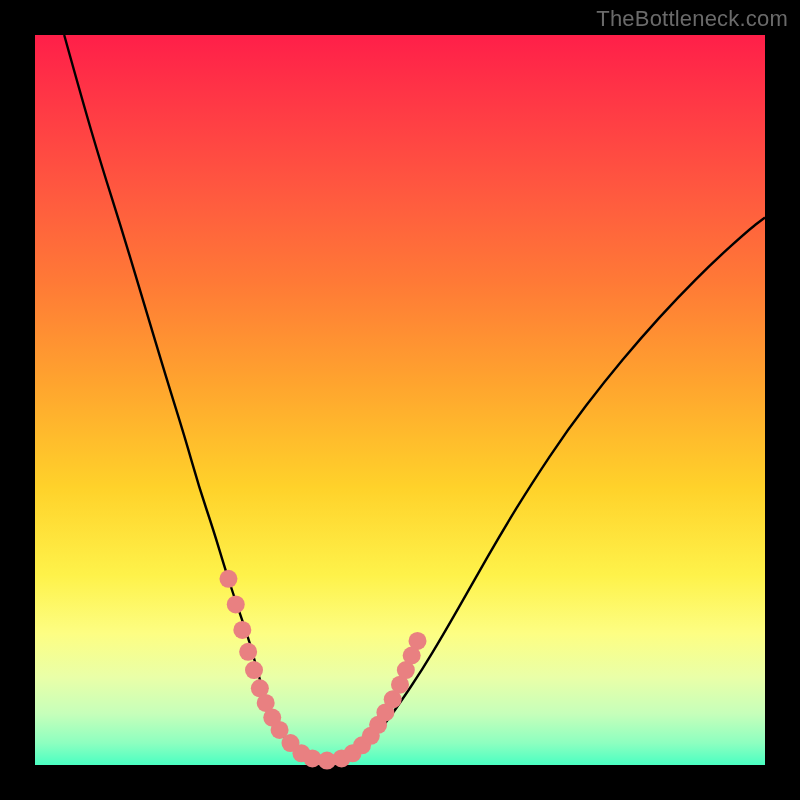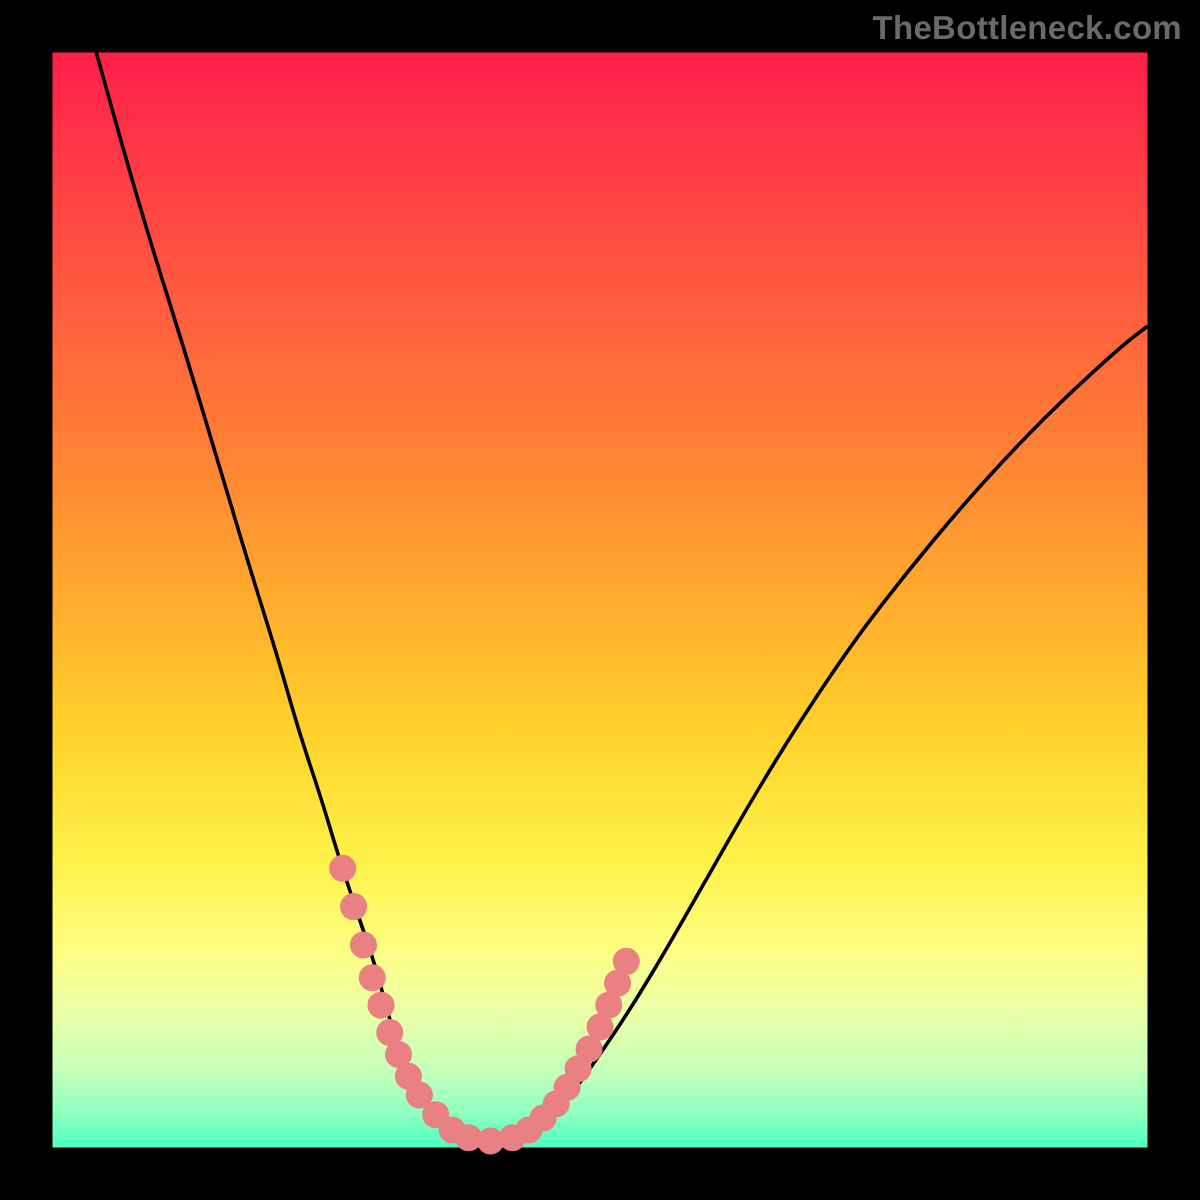--- a/index.html
+++ b/index.html
@@ -38,21 +38,21 @@
       #8dffc0 97%,
       #4affc2 100%
     );
   }
   .watermark {
     position: absolute;
     top: 6px;
     right: 12px;
     color: #6a6a6a;
     font-size: 22px;
-    font-weight: 700;
+    font-weight: 400;
     letter-spacing: 0.2px;
     user-select: none;
   }
   svg.curve-layer {
     position: absolute;
     left: 0;
     top: 0;
     width: 730px;
     height: 730px;
     overflow: visible;

